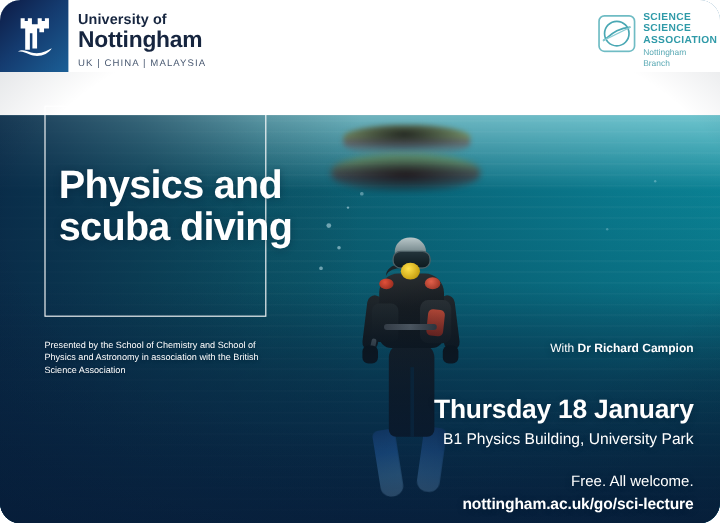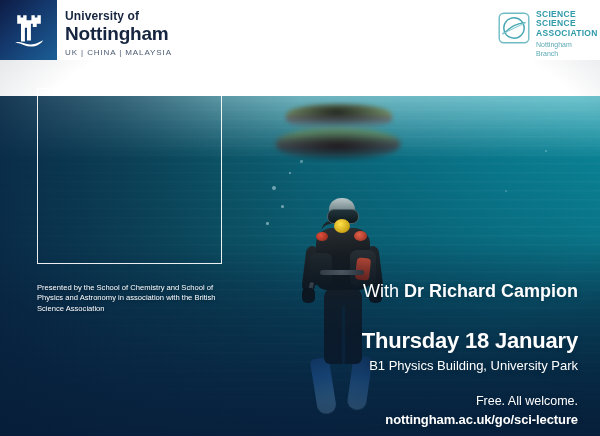--- a/index.html
+++ b/index.html
@@ -3,20 +3,21 @@
 <meta charset="utf-8">
 <style>
   html,body{margin:0;padding:0;background:#fff;}
   body{font-family:"Liberation Sans",sans-serif;}
 
   .poster{
     position:relative;
     width:600px;height:436px;
     overflow:hidden;
     background:#0369a1;
+    border-radius:17px;
   }
 
   
   .photo{position:absolute;inset:0;overflow:hidden;}
 
   
   .sky{
     position:absolute;left:0;top:0;width:100%;height:118px;
     background:
       linear-gradient(180deg,#ffffff 0%,#ffffff 62%,#f2f8fa 85%,#dbe9ee 100%);
@@ -241,21 +242,21 @@
     color:#fff;font-size:7.6px;line-height:10.4px;
     text-shadow:0 1px 3px rgba(0,25,45,.45);
   }
 
   
   .info{
     position:absolute;right:22px;top:280px;width:300px;
     text-align:right;color:#fff;
     text-shadow:0 1px 5px rgba(0,25,45,.4);
   }
-  .with{font-size:18px;line-height:22px;font-weight:normal;}
+  .with{font-size:10px;line-height:22px;font-weight:normal;}
   .with b{font-weight:bold;}
   .date{font-size:22px;font-weight:bold;line-height:30px;letter-spacing:-.2px;margin-top:24px;}
   .venue{font-size:13px;line-height:20px;}
   .free{font-size:12.5px;line-height:18px;margin-top:16px;}
   .find{font-size:11.5px;line-height:17px;margin-top:14px;}
   .url{font-size:13px;font-weight:bold;line-height:19px;letter-spacing:-.1px;}
 </style>
 </head>
 <body>
 
@@ -333,20 +334,21 @@
         <div class="bsa-l">SCIENCE</div>
         <div class="bsa-l">SCIENCE</div>
         <div class="bsa-l">ASSOCIATION</div>
         <div class="bsa-s bsa-s1">Nottingham</div>
         <div class="bsa-s">Branch</div>
       </div>
     </div>
   </div>
 
   <div class="frame"></div>
+  <div class="title">Physics and scuba diving</div>
   <div class="blurb">Presented by the School of Chemistry and School of Physics and Astronomy in association with the British Science Association</div>
 
   <div class="info">
     <div class="with"><span>With </span><b>Dr Richard Campion</b></div>
     <div class="date">Thursday 18 January</div>
     <div class="venue">B1 Physics Building, University Park</div>
     <div class="free">Free. All welcome.</div>
     <div class="url">nottingham.ac.uk/go/sci-lecture</div>
   </div>
 

